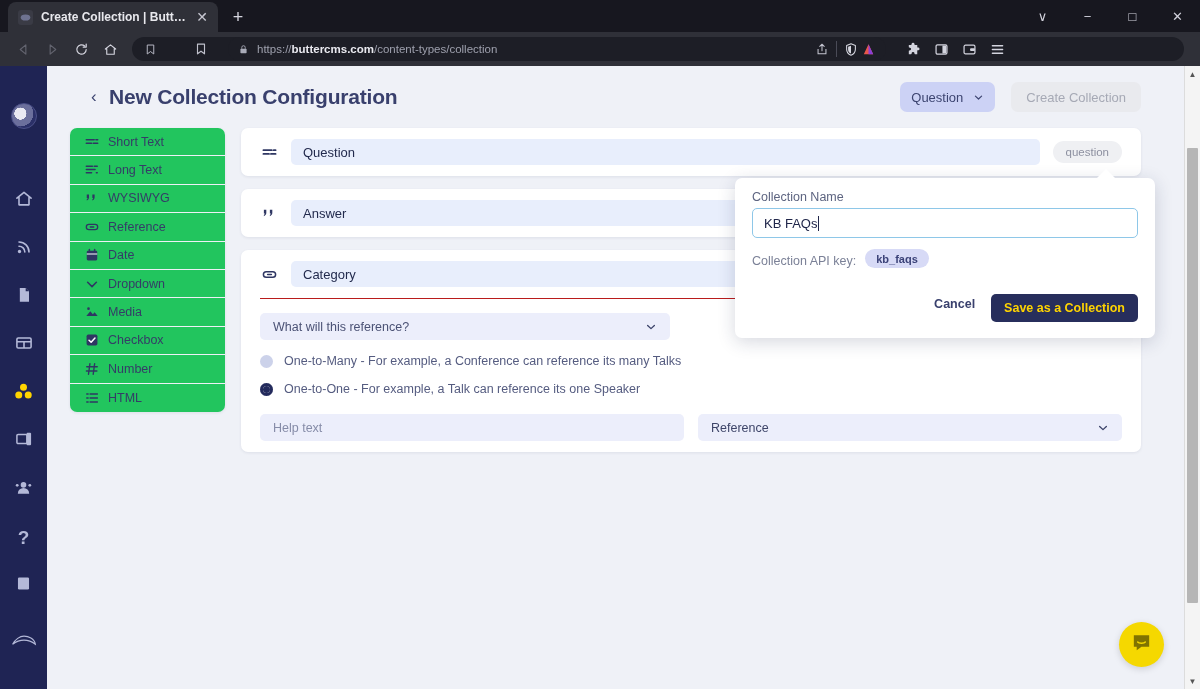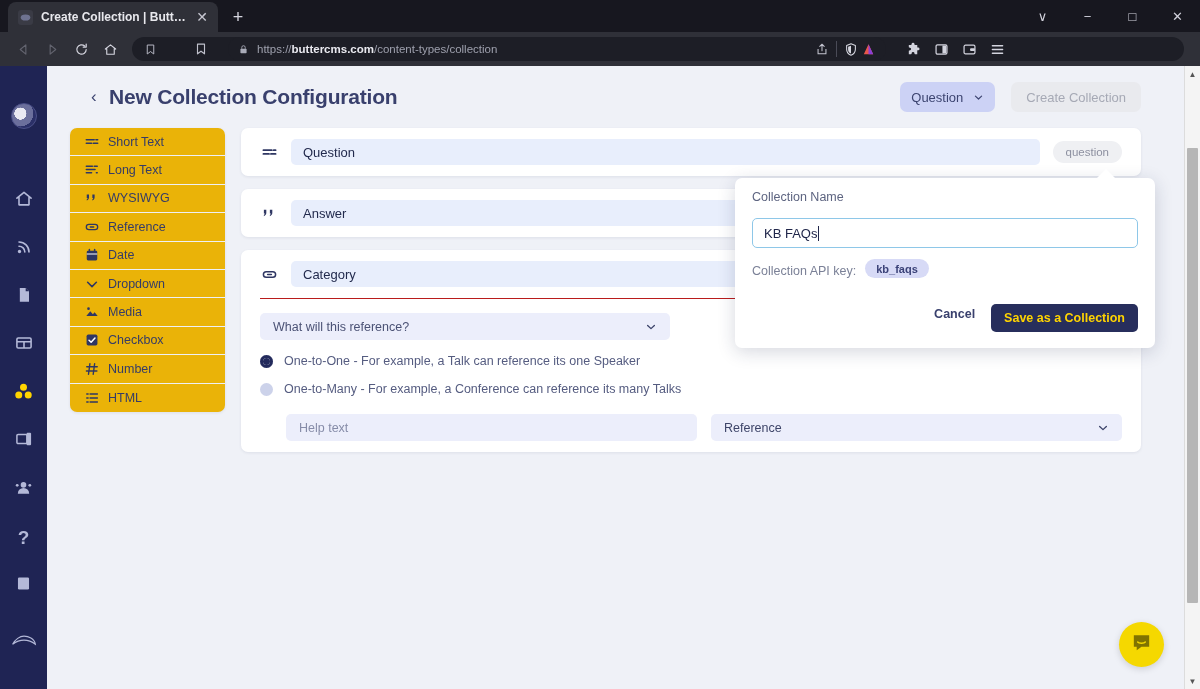--- a/index.html
+++ b/index.html
@@ -120,21 +120,21 @@
   }
   .create-btn {
     background: #e9eaee; border-radius: 7px; height: 30px; padding: 0 15px;
     display: flex; align-items: center; color: #a6a9b5; font-size: 13px; cursor: pointer;
   }
 
   .body-row { display: flex; padding: 0 42px 0 23px; gap: 16px; }
 
   
   .typelist {
-    width: 155px; background: #eab308; border-radius: 7px;
+    width: 155px; background: #22c55e; border-radius: 7px;
     box-shadow: 0 1px 3px rgba(40,50,90,.09); overflow: hidden; flex: 0 0 auto;
     height: fit-content;
   }
   .type-item {
     height: 28.4px; display: flex; align-items: center; gap: 9px;
     padding: 0 0 0 14px; border-bottom: 1px solid #eef0f6;
     color: #353c67; font-size: 12.5px; cursor: pointer;
   }
   .type-item:last-child { border-bottom: none; }
   .type-icon { width: 15px; display: flex; align-items: center; justify-content: center; color: #2f3763; }
@@ -168,40 +168,40 @@
     padding: 0 13px; color: #4b5275; font-size: 12.5px; cursor: pointer;
   }
   .radio-row { display: flex; align-items: center; gap: 11px; margin-top: 14px; cursor: pointer; }
   .radio { width: 13px; height: 13px; border-radius: 50%; background: #ccd2ea; flex: 0 0 auto; }
   .radio.sel { background: #232a5c; box-shadow: inset 0 0 0 3px #232a5c, inset 0 0 0 3px #fff; }
   .radio-lbl { color: #555c80; font-size: 12.5px; }
   .bottom-row { display: flex; gap: 14px; margin-top: 18px; }
   .help-input {
     flex: 1; background: #eceefb; border-radius: 5px; height: 27px;
     display: flex; align-items: center; padding: 0 13px;
-    color: #868ca8; font-size: 12.5px; cursor: text; margin-left: 26px;
+    color: #868ca8; font-size: 12.5px; cursor: text;
   }
   .ref-kind {
     flex: 1; background: #eceefb; border-radius: 5px; height: 27px;
     display: flex; align-items: center; justify-content: space-between;
     padding: 0 13px; color: #3e4569; font-size: 12.5px; cursor: pointer;
   }
 
   
   .popover {
     position: absolute; left: 735px; top: 112px; width: 420px;
     background: #fff; border-radius: 7px; padding: 12px 17px 16px 17px;
     box-shadow: 0 4px 18px rgba(30,40,80,.18); z-index: 40;
   }
   .popover:after {
     content: ""; position: absolute; top: -9px; right: 39px;
     border-left: 10px solid transparent; border-right: 10px solid transparent;
     border-bottom: 10px solid #fff;
   }
-  .pop-label { color: #5d6480; font-size: 12.5px; margin-bottom: 14px; }
+  .pop-label { color: #5d6480; font-size: 12.5px; margin-bottom: 4px; }
   .pop-input {
     height: 30px; border: 1px solid #8ec7e8; border-radius: 5px;
     display: flex; align-items: center; padding: 0 11px;
     color: #20264a; font-size: 13px; background: #fff; cursor: text;
   }
   .caret { width: 1px; height: 15px; background: #20264a; margin-left: 1px; }
   .pop-api { display: flex; align-items: flex-end; gap: 9px; margin-top: 11px; }
   .pop-api-lbl { color: #7b8197; font-size: 12.5px; }
   .pop-api-chip {
     background: #d7daf6; border-radius: 11px; height: 19px; padding: 0 11px;
@@ -593,26 +593,26 @@
               <div class="ref-select">
                 <span>What will this reference?</span>
                 <span style="display:flex;color:#3a4168">
                   <svg width="12" height="12" viewBox="0 0 16 16">
                       <path d="M3.5 6 8 10.2 12.5 6" fill="none" stroke="currentColor" stroke-width="1.7" stroke-linecap="round" stroke-linejoin="round"></path>
                     </svg>
                 </span>
               </div>
 
               <div class="radio-row">
+                <span class="radio"></span>
+                <span class="radio-lbl">One-to-Many - For example, a Conference can reference its many Talks</span>
+              </div>
+              <div class="radio-row">
                 <span class="radio sel"></span>
                 <span class="radio-lbl">One-to-One - For example, a Talk can reference its one Speaker</span>
-              </div>
-              <div class="radio-row">
-                <span class="radio"></span>
-                <span class="radio-lbl">One-to-Many - For example, a Conference can reference its many Talks</span>
               </div>
 
               <div class="bottom-row">
                 <span class="help-input">Help text</span>
                 <span class="ref-kind">
                   <span>Reference</span>
                   <span style="display:flex;color:#3a4168">
                     <svg width="12" height="12" viewBox="0 0 16 16">
                         <path d="M3.5 6 8 10.2 12.5 6" fill="none" stroke="currentColor" stroke-width="1.7" stroke-linecap="round" stroke-linejoin="round"></path>
                       </svg>

